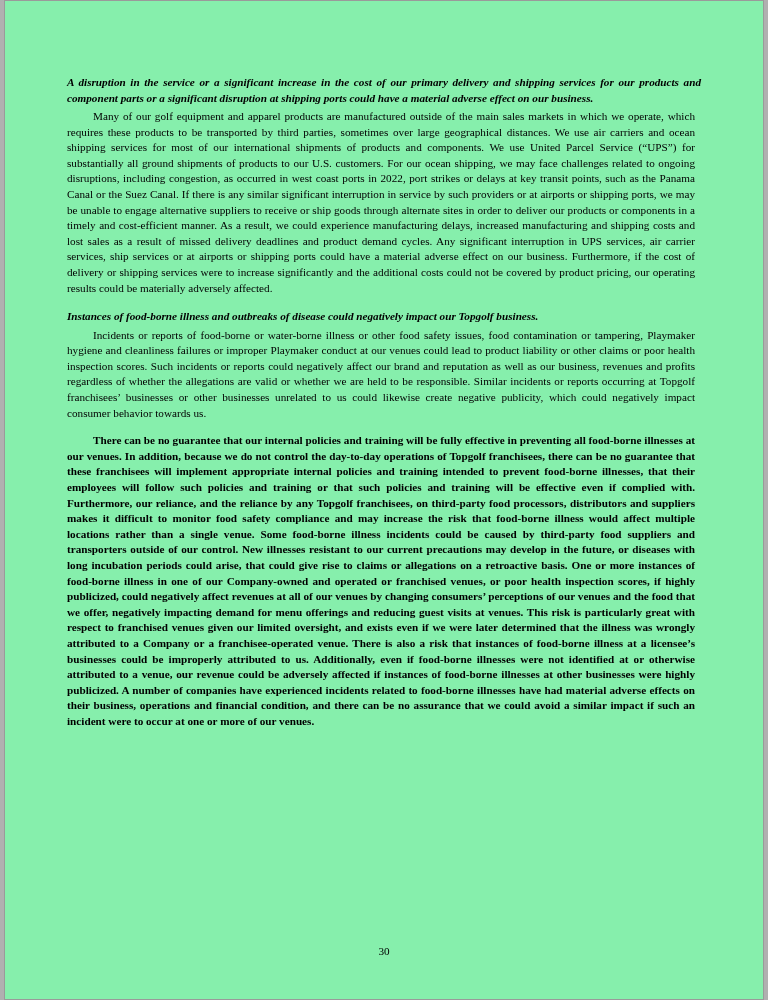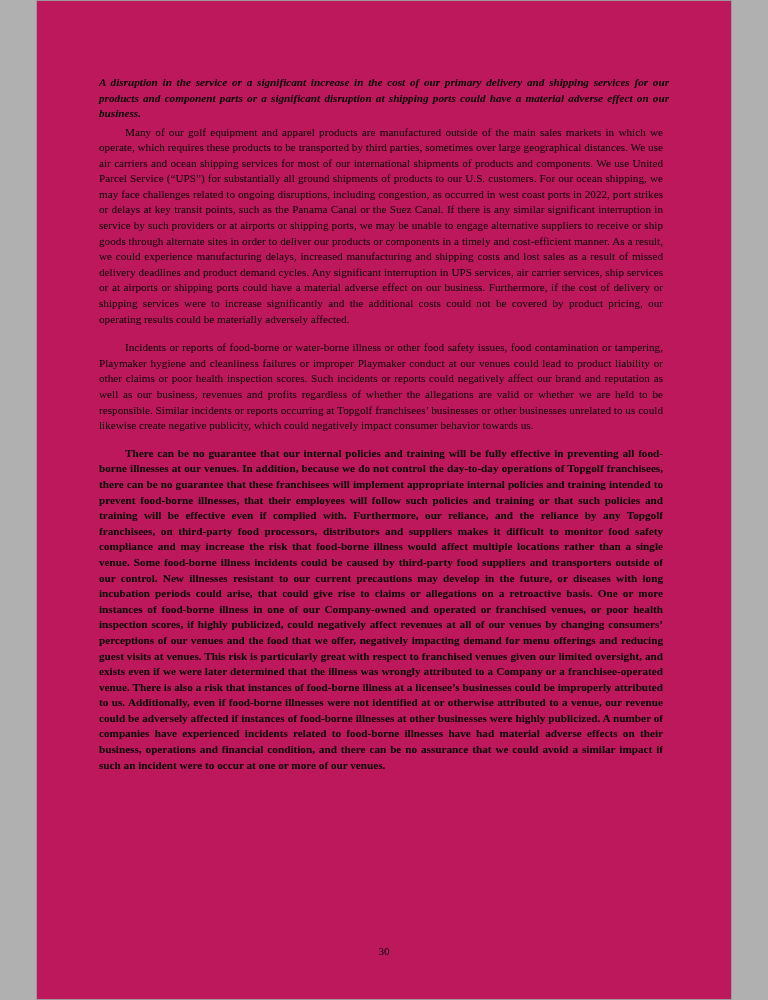--- a/index.html
+++ b/index.html
@@ -4,23 +4,23 @@
 <style>
   html, body {
     margin: 0;
     padding: 0;
     background: #b0b0b0;
   }
   body {
     font-family: "Liberation Serif", serif;
   }
   .page {
-    width: 696px;
+    width: 760px;
     height: 1000px;
-    background: #be185d;
+    background: #86efac;
     margin: 0 auto;
     position: relative;
     box-sizing: border-box;
     border: 1px solid #9a9a9a;
     overflow: hidden;
   }
   .content {
     position: absolute;
     left: 62px;
     right: 62px;
@@ -68,20 +68,21 @@
 
 <div class="page">
   <div class="content">
 
     <h2 class="heading">A disruption in the service or a significant increase in the cost of our primary delivery and shipping services for our products and component parts or a significant disruption at shipping ports could have a material adverse effect on our business.</h2>
 
     <p class="para">Many of our golf equipment and apparel products are manufactured outside of the main sales markets in which we operate, which requires these products to be transported by third parties, sometimes over large geographical distances. We use air carriers and ocean shipping services for most of our international shipments of products and components. We use United Parcel Service (“UPS”) for substantially all ground shipments of products to our U.S. customers. For our ocean shipping, we may face challenges related to ongoing disruptions, including congestion, as occurred in west coast ports in 2022, port strikes or delays at key transit points, such as the Panama Canal or the Suez Canal. If there is any similar significant interruption in service by such providers or at airports or shipping ports, we may be unable to engage alternative suppliers to receive or ship goods through alternate sites in order to deliver our products or components in a timely and cost-efficient manner. As a result, we could experience manufacturing delays, increased manufacturing and shipping costs and lost sales as a result of missed delivery deadlines and product demand cycles. Any significant interruption in UPS services, air carrier services, ship services or at airports or shipping ports could have a material adverse effect on our business. Furthermore, if the cost of delivery or shipping services were to increase significantly and the additional costs could not be covered by product pricing, our operating results could be materially adversely affected.</p>
 
     <div class="block-gap"></div>
 
+    <h2 class="heading">Instances of food-borne illness and outbreaks of disease could negatively impact our Topgolf business.</h2>
 
     <p class="para">Incidents or reports of food-borne or water-borne illness or other food safety issues, food contamination or tampering, Playmaker hygiene and cleanliness failures or improper Playmaker conduct at our venues could lead to product liability or other claims or poor health inspection scores. Such incidents or reports could negatively affect our brand and reputation as well as our business, revenues and profits regardless of whether the allegations are valid or whether we are held to be responsible. Similar incidents or reports occurring at Topgolf franchisees’ businesses or other businesses unrelated to us could likewise create negative publicity, which could negatively impact consumer behavior towards us.</p>
 
     <p class="para">There can be no guarantee that our internal policies and training will be fully effective in preventing all food-borne illnesses at our venues. In addition, because we do not control the day-to-day operations of Topgolf franchisees, there can be no guarantee that these franchisees will implement appropriate internal policies and training intended to prevent food-borne illnesses, that their employees will follow such policies and training or that such policies and training will be effective even if complied with. Furthermore, our reliance, and the reliance by any Topgolf franchisees, on third-party food processors, distributors and suppliers makes it difficult to monitor food safety compliance and may increase the risk that food-borne illness would affect multiple locations rather than a single venue. Some food-borne illness incidents could be caused by third-party food suppliers and transporters outside of our control. New illnesses resistant to our current precautions may develop in the future, or diseases with long incubation periods could arise, that could give rise to claims or allegations on a retroactive basis. One or more instances of food-borne illness in one of our Company-owned and operated or franchised venues, or poor health inspection scores, if highly publicized, could negatively affect revenues at all of our venues by changing consumers’ perceptions of our venues and the food that we offer, negatively impacting demand for menu offerings and reducing guest visits at venues. This risk is particularly great with respect to franchised venues given our limited oversight, and exists even if we were later determined that the illness was wrongly attributed to a Company or a franchisee-operated venue. There is also a risk that instances of food-borne illness at a licensee’s businesses could be improperly attributed to us. Additionally, even if food-borne illnesses were not identified at or otherwise attributed to a venue, our revenue could be adversely affected if instances of food-borne illnesses at other businesses were highly publicized. A number of companies have experienced incidents related to food-borne illnesses have had material adverse effects on their business, operations and financial condition, and there can be no assurance that we could avoid a similar impact if such an incident were to occur at one or more of our venues.</p>
 
   </div>
 
   <div class="page-number">30</div>
 </div>
 

